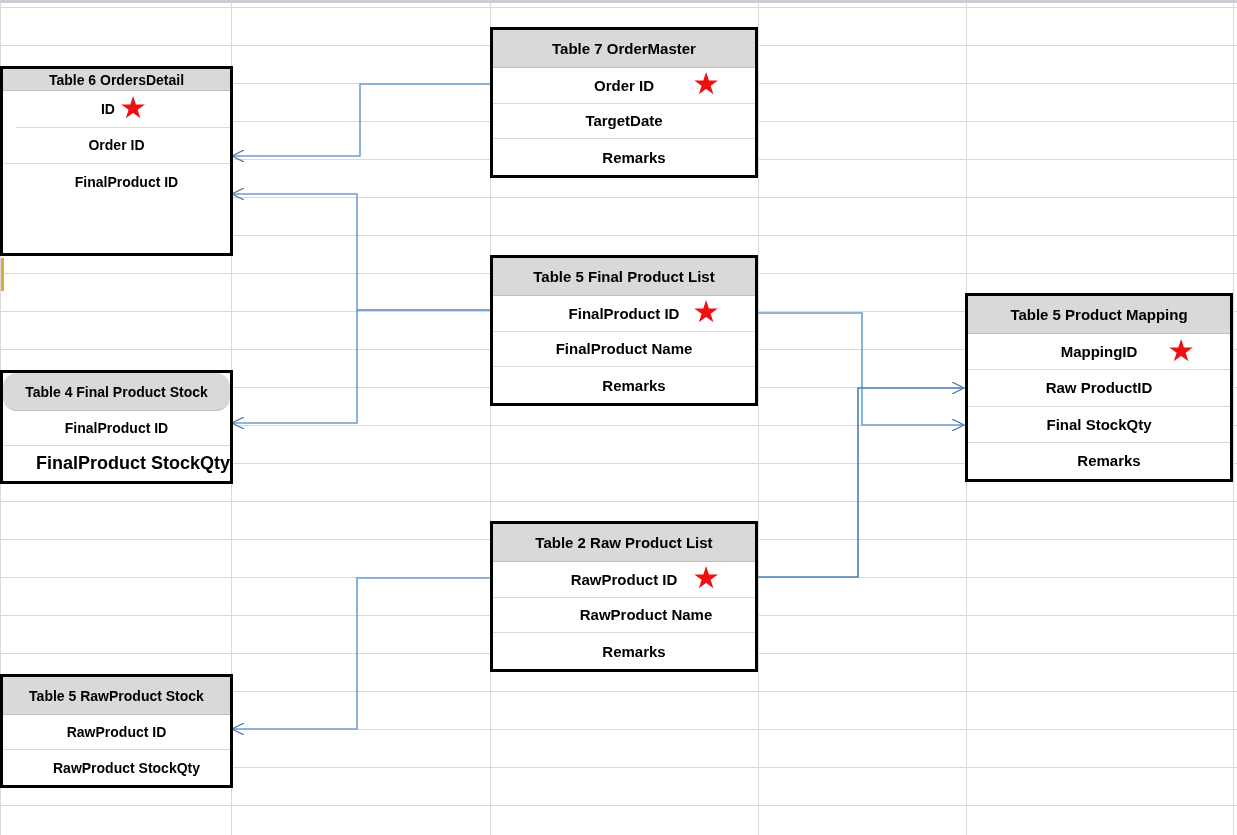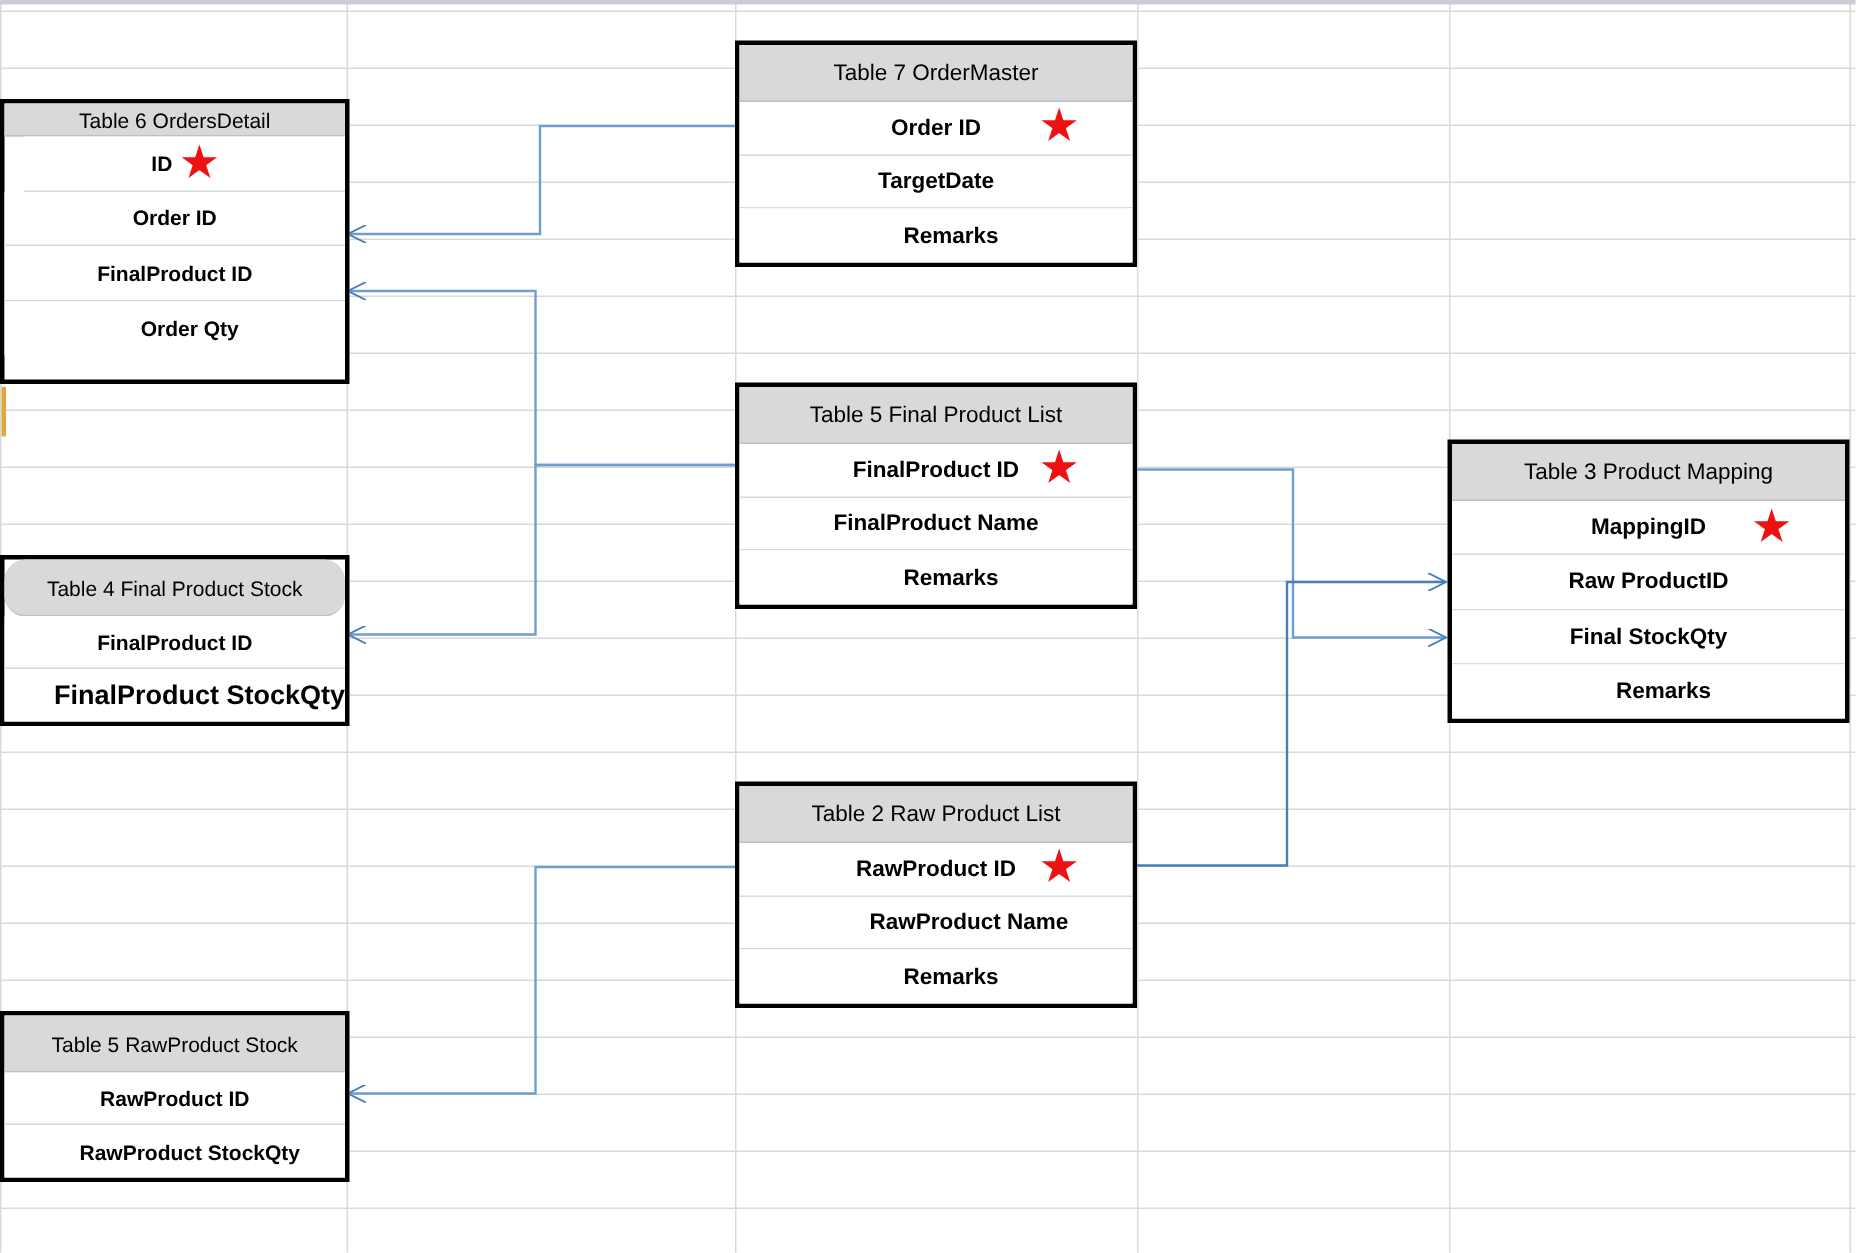--- a/index.html
+++ b/index.html
@@ -28,21 +28,21 @@
   .tbl{
     position:absolute;
     box-sizing:border-box;
     border:3px solid #000000;
     background:#ffffff;
     z-index:4;
   }
   .tbl .hdr{
     background:#d9d9d9;
     text-align:center;
-    font-weight:normal;
+    font-weight:bold;
     color:#000;
     box-sizing:border-box;
     display:flex;align-items:center;justify-content:center;
     border-bottom:1px solid #bfbfbf;
   }
   .tbl .row{
     background:#ffffff;
     text-align:center;
     font-weight:bold;
     color:#000;
@@ -130,23 +130,20 @@
         <div class="row" style="height: 36.5px; font-size: 14px; margin-left: 13px;">
           <span class="lbl">ID</span>
           <span class="star inline">★</span>
         </div>
         <div class="row" style="height: 36.5px; font-size: 14px;">
           <span class="lbl">Order ID</span>
         </div>
         <div class="row" style="height: 36.5px; font-size: 14px;">
           <span class="lbl">FinalProduct ID</span>
         </div>
-        <div class="row" style="height: 36.5px; font-size: 14px;">
-          <span class="lbl">Order Qty</span>
-        </div>
       </div>
       <div class="tbl" style="left: 490px; top: 27px; width: 268px; height: 151px;">
         <div class="hdr" style="height: 38px; font-size: 15px;">Table 7 OrderMaster</div>
         <div class="row" style="height: 35.6667px; font-size: 15px;">
           <span class="lbl">Order ID</span>
           <span class="star" style="left: 201px;">★</span>
         </div>
         <div class="row" style="height: 35.6667px; font-size: 15px;">
           <span class="lbl">TargetDate</span>
         </div>
@@ -161,21 +158,21 @@
           <span class="star" style="left: 201px;">★</span>
         </div>
         <div class="row" style="height: 35.6667px; font-size: 15px;">
           <span class="lbl">FinalProduct Name</span>
         </div>
         <div class="row" style="height: 35.6667px; font-size: 15px;">
           <span class="lbl">Remarks</span>
         </div>
       </div>
       <div class="tbl" style="left: 965px; top: 293px; width: 268px; height: 189px;">
-        <div class="hdr" style="height: 38px; font-size: 15px;">Table 3 Product Mapping</div>
+        <div class="hdr" style="height: 38px; font-size: 15px;">Table 5 Product Mapping</div>
         <div class="row" style="height: 36.25px; font-size: 15px;">
           <span class="lbl">MappingID</span>
           <span class="star" style="left: 201px;">★</span>
         </div>
         <div class="row" style="height: 36.25px; font-size: 15px;">
           <span class="lbl">Raw ProductID</span>
         </div>
         <div class="row" style="height: 36.25px; font-size: 15px;">
           <span class="lbl">Final StockQty</span>
         </div>

